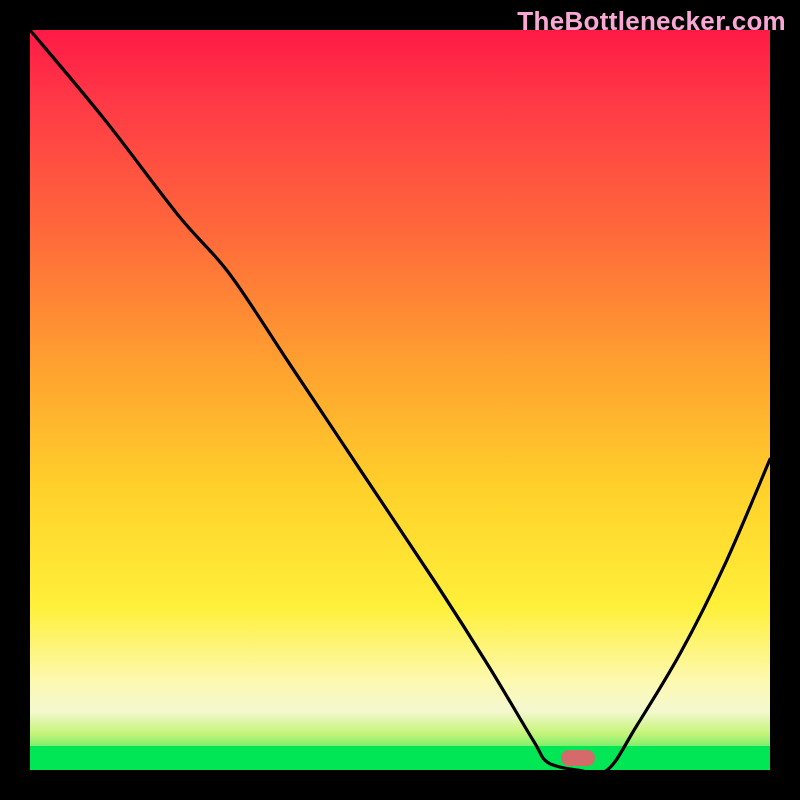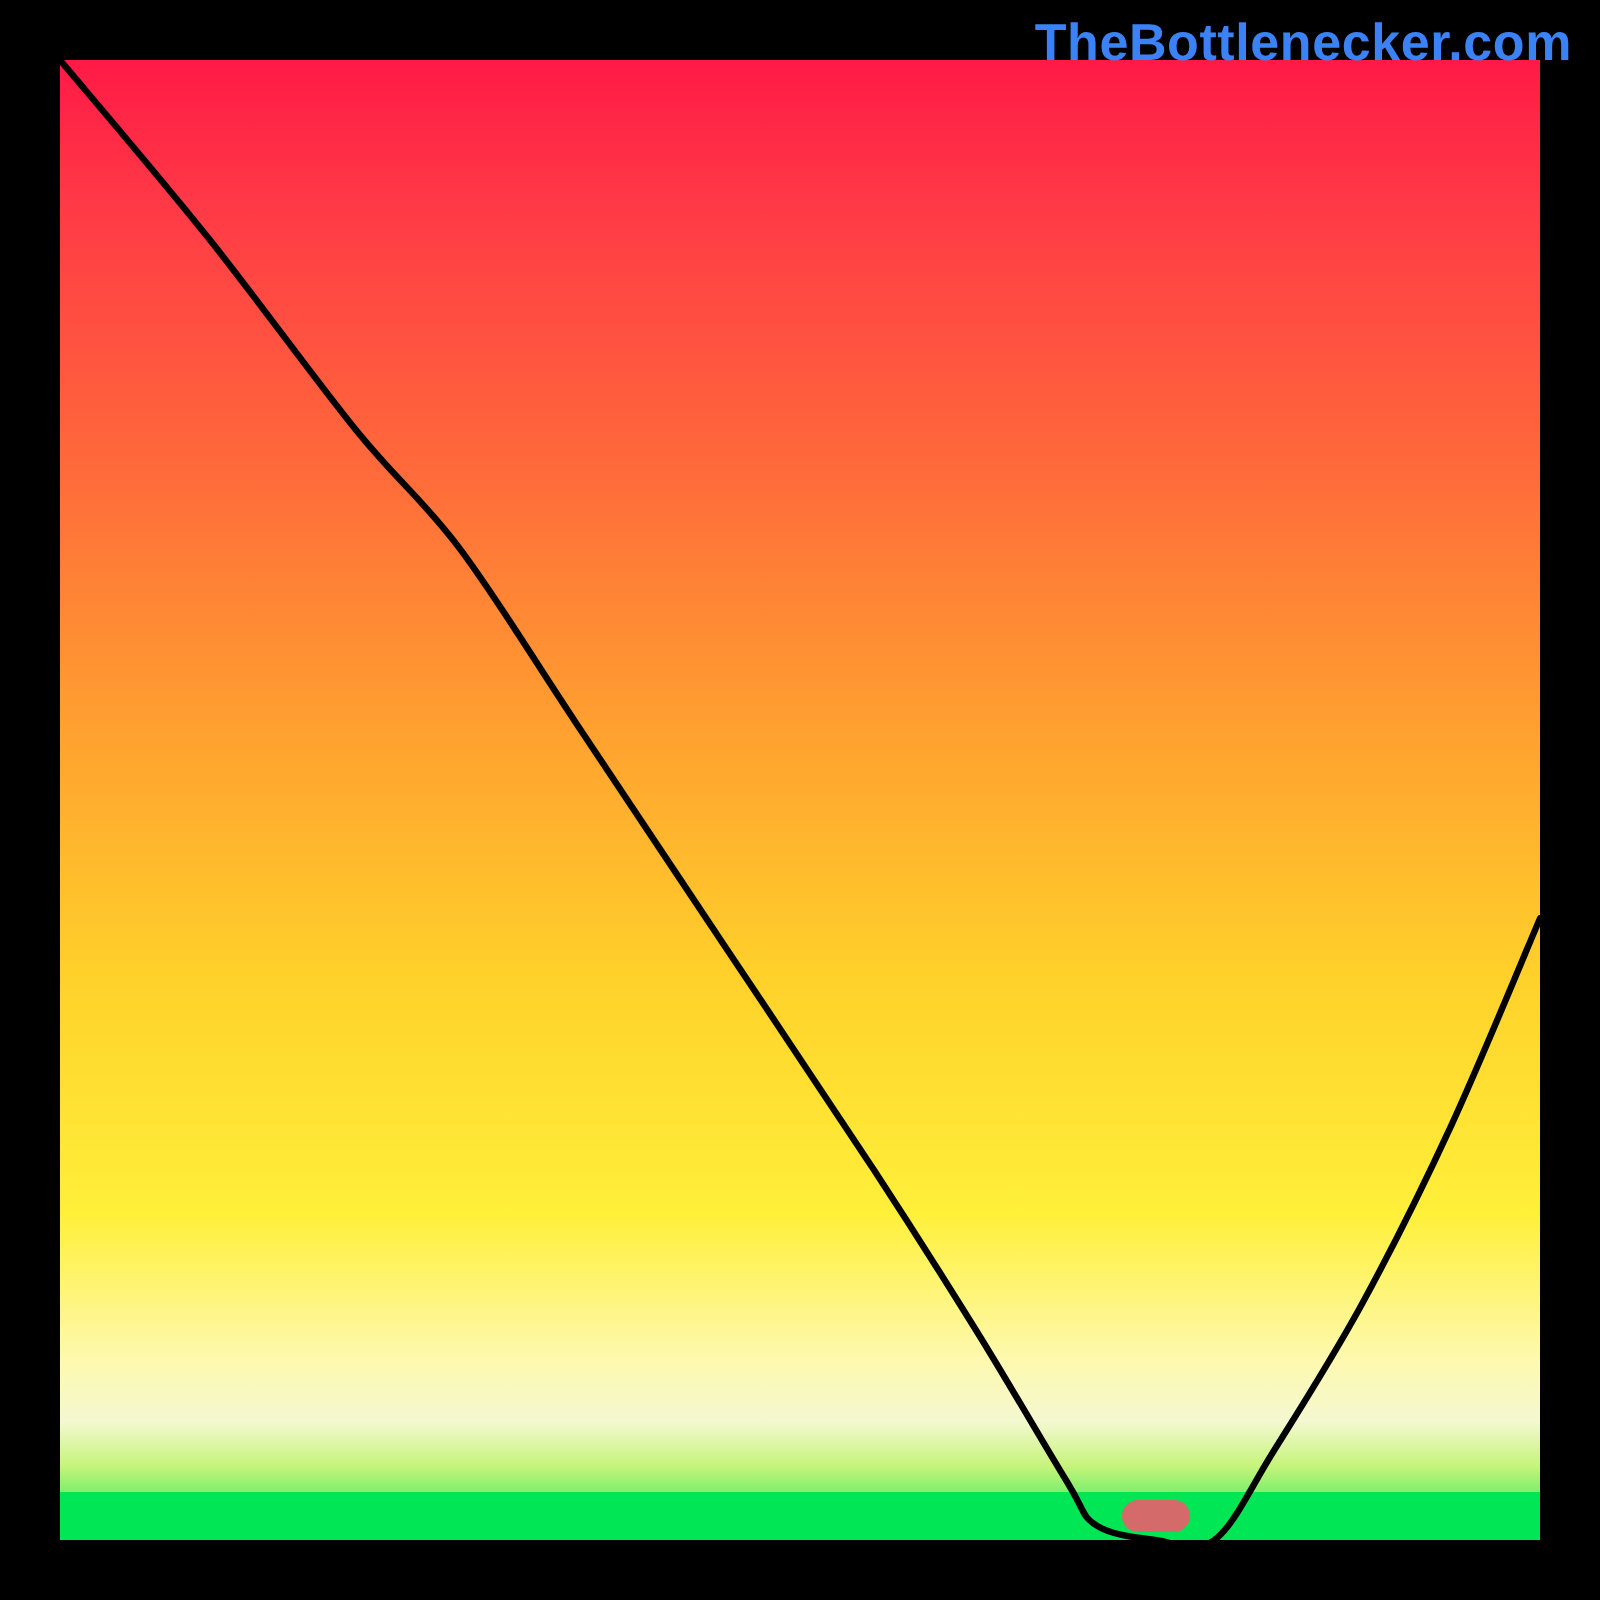--- a/index.html
+++ b/index.html
@@ -16,21 +16,21 @@
     width: 800px;
     height: 800px;
     background: #000;
   }
   .watermark {
     position: absolute;
     top: 6px;
     right: 14px;
     font-size: 26px;
     font-weight: 600;
-    color: #3b82f6;
+    color: #f9a8d4;
     letter-spacing: 0.3px;
     z-index: 5;
   }
   .plot-area {
     position: absolute;
     left: 30px;
     right: 30px;
     top: 30px;
     bottom: 30px;
   }

